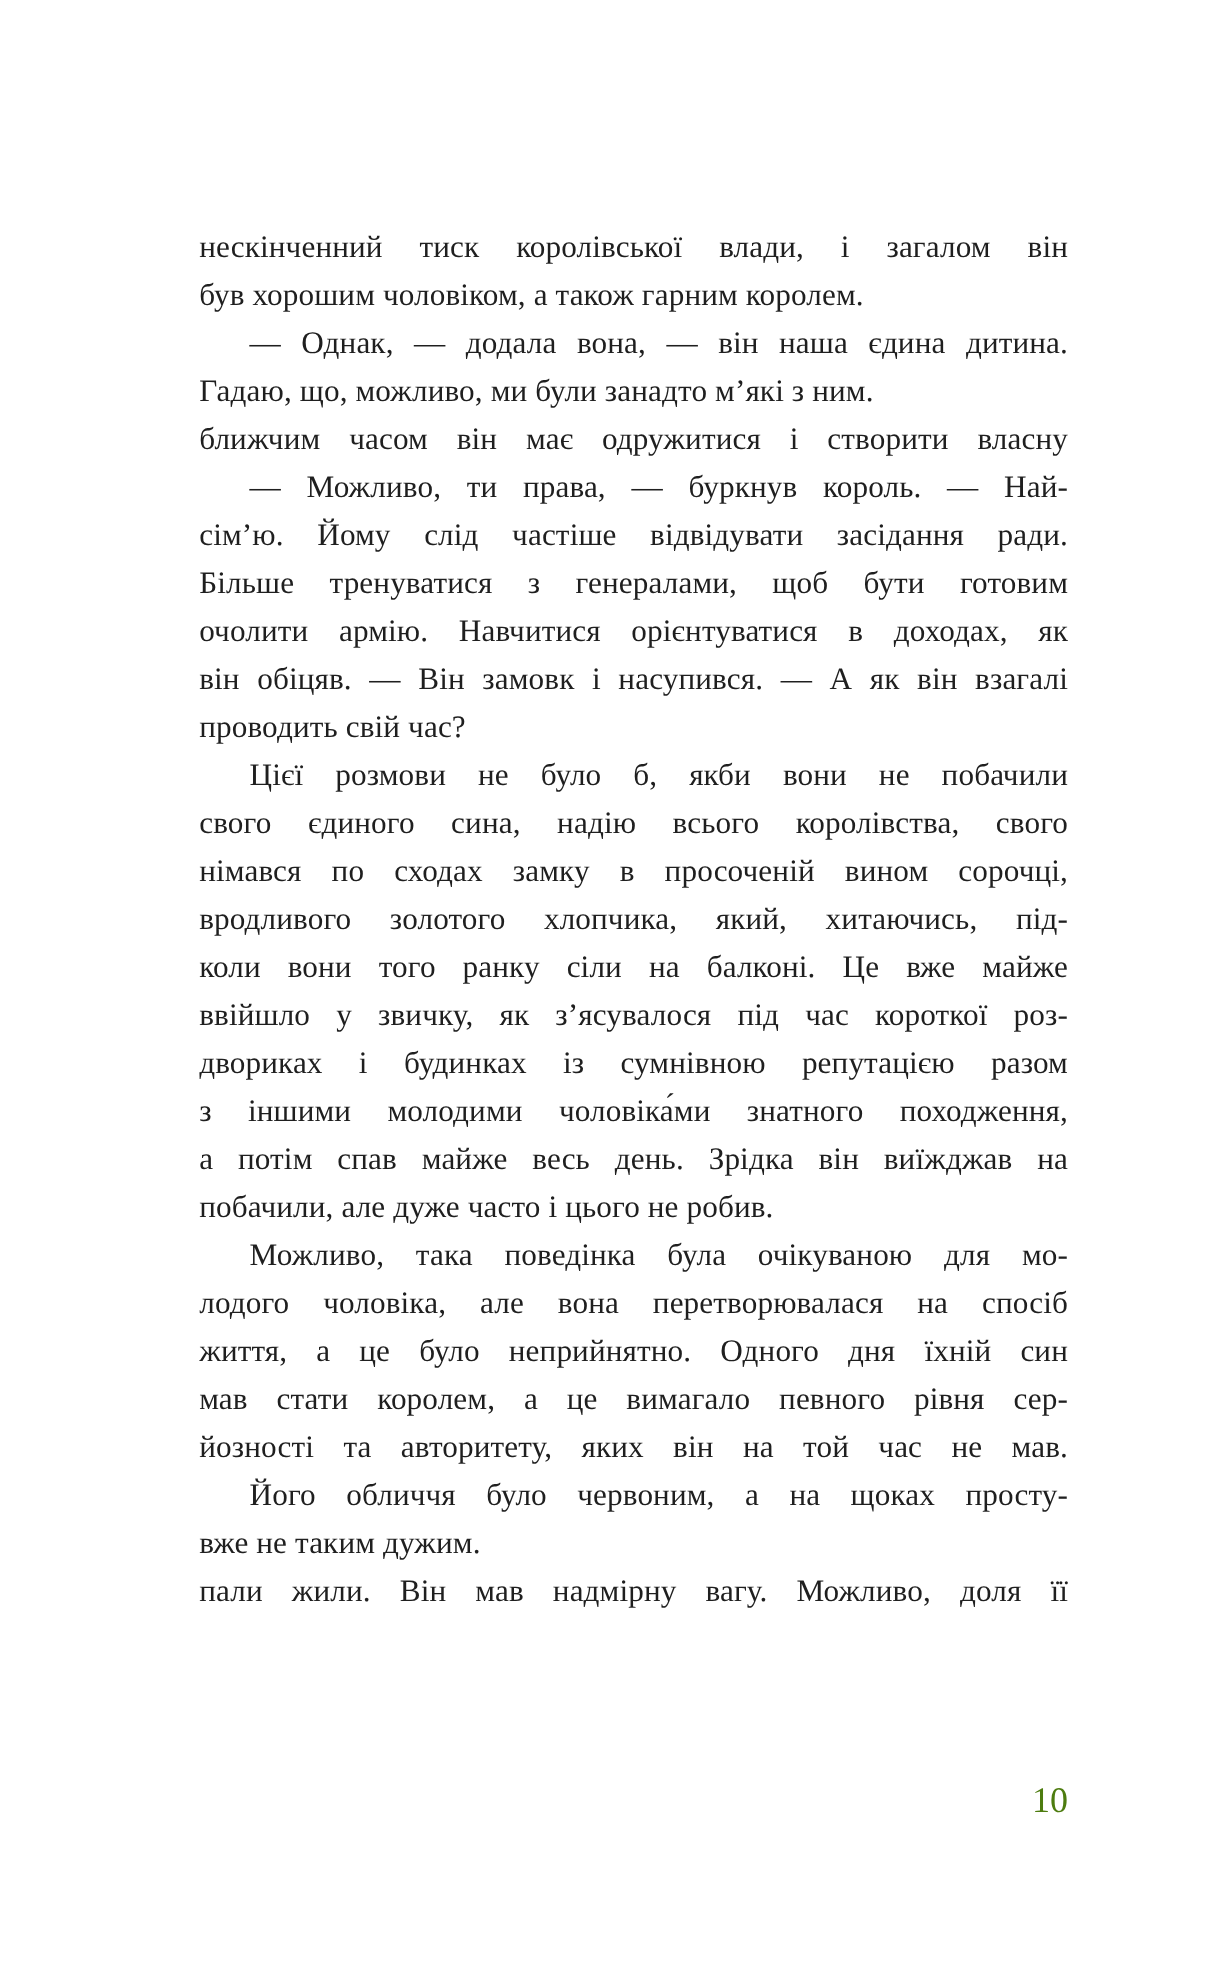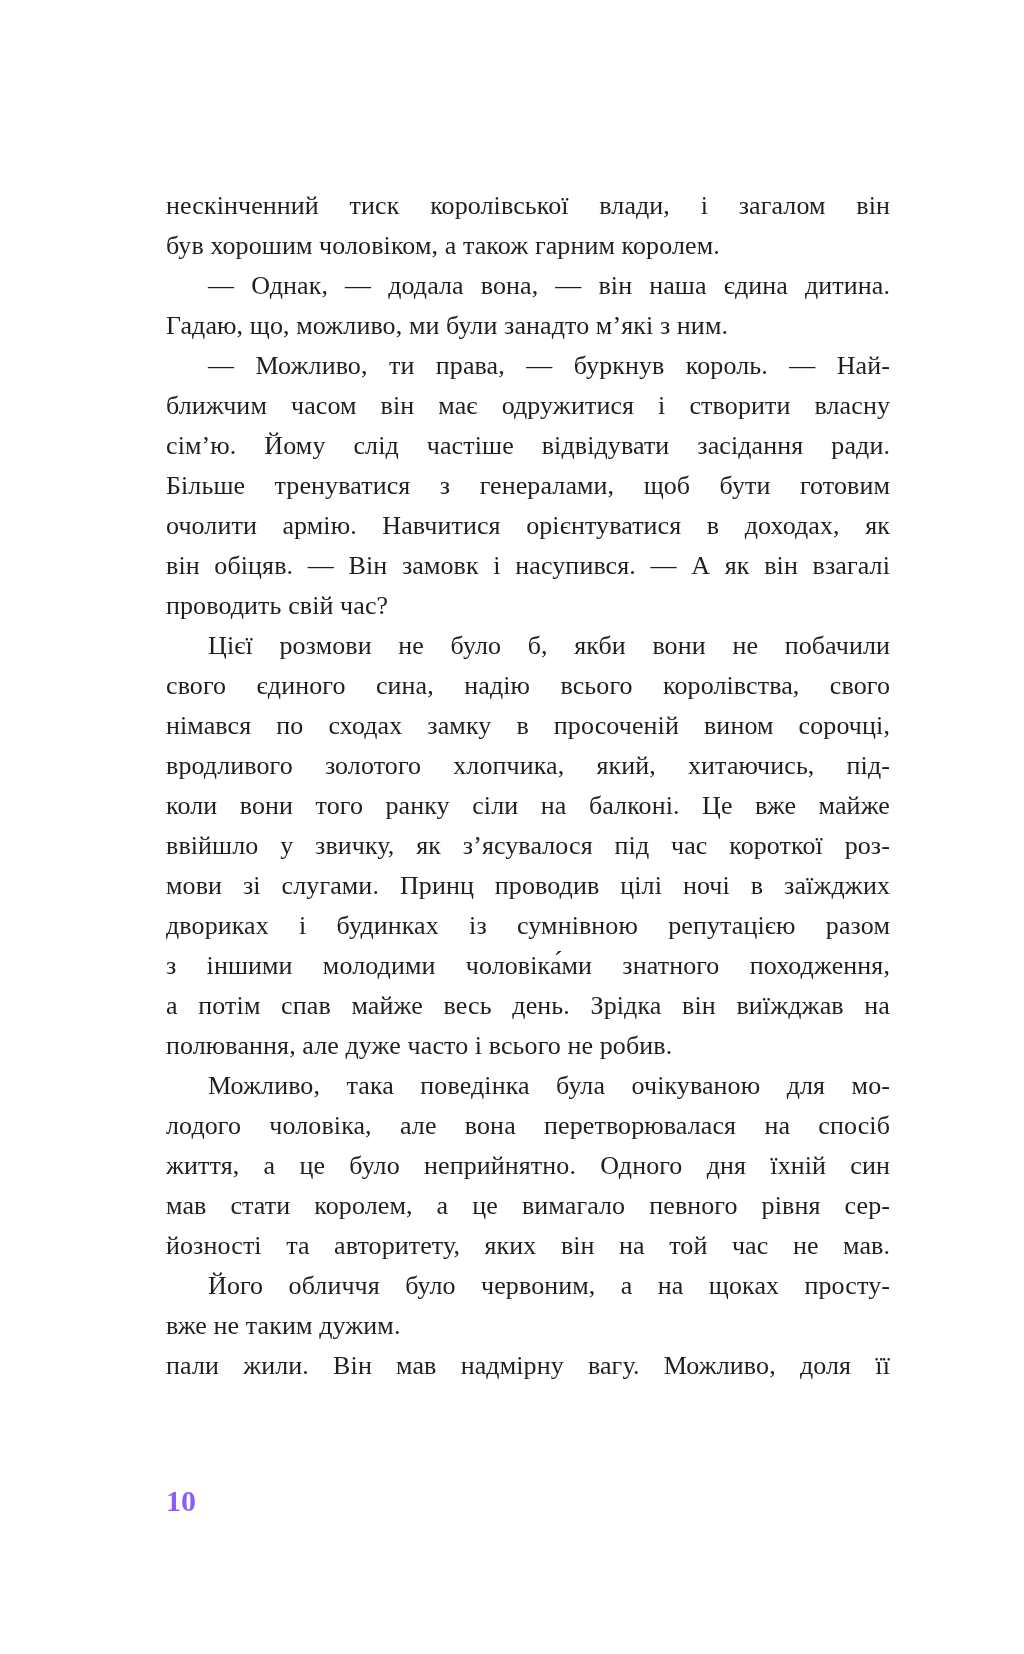--- a/index.html
+++ b/index.html
@@ -37,53 +37,52 @@
     text-align-last: left;
   }
   .line.indent {
     text-indent: 42px;
   }
   .page-number {
     position: absolute;
     left: 166px;
     top: 1484px;
     width: 724px;
-    text-align: left;
+    text-align: right;
     font-size: 30px;
-    font-weight: 700;
-    color: #8b5cf6;
+    font-weight: 400;
+    color: #4d7c0f;
   }
 </style>
 </head>
 <body>
 
 <div class="page">
   <div class="body-text">
       <div class="line">нескінченний тиск королівської влади, і загалом він</div>
       <div class="line end">був хорошим чоловіком, а також гарним королем.</div>
       <div class="line indent">— Однак, — додала вона, — він наша єдина дитина.</div>
       <div class="line end">Гадаю, що, можливо, ми були занадто м’які з ним.</div>
+      <div class="line">ближчим часом він має одружитися і створити власну</div>
       <div class="line indent">— Можливо, ти права, — буркнув король. — Най-</div>
-      <div class="line">ближчим часом він має одружитися і створити власну</div>
       <div class="line">сім’ю. Йому слід частіше відвідувати засідання ради.</div>
       <div class="line">Більше тренуватися з генералами, щоб бути готовим</div>
       <div class="line">очолити армію. Навчитися орієнтуватися в доходах, як</div>
       <div class="line">він обіцяв. — Він замовк і насупився. — А як він взагалі</div>
       <div class="line end">проводить свій час?</div>
       <div class="line indent">Цієї розмови не було б, якби вони не побачили</div>
       <div class="line">свого єдиного сина, надію всього королівства, свого</div>
       <div class="line">німався по сходах замку в просоченій вином сорочці,</div>
       <div class="line">вродливого золотого хлопчика, який, хитаючись, під-</div>
       <div class="line">коли вони того ранку сіли на балконі. Це вже майже</div>
       <div class="line">ввійшло у звичку, як з’ясувалося під час короткої роз-</div>
-      <div class="line">мови зі слугами. Принц проводив цілі ночі в заїжджих</div>
       <div class="line">двориках і будинках із сумнівною репутацією разом</div>
       <div class="line">з іншими молодими чоловіка́ми знатного походження,</div>
       <div class="line">а потім спав майже весь день. Зрідка він виїжджав на</div>
-      <div class="line end">полювання, але дуже часто і всього не робив.</div>
+      <div class="line end">побачили, але дуже часто і цього не робив.</div>
       <div class="line indent">Можливо, така поведінка була очікуваною для мо-</div>
       <div class="line">лодого чоловіка, але вона перетворювалася на спосіб</div>
       <div class="line">життя, а це було неприйнятно. Одного дня їхній син</div>
       <div class="line">мав стати королем, а це вимагало певного рівня сер-</div>
       <div class="line">йозності та авторитету, яких він на той час не мав.</div>
       <div class="line indent">Його обличчя було червоним, а на щоках просту-</div>
       <div class="line end">вже не таким дужим.</div>
       <div class="line">пали жили. Він мав надмірну вагу. Можливо, доля її</div>
     </div>
   <div class="page-number">10</div>

